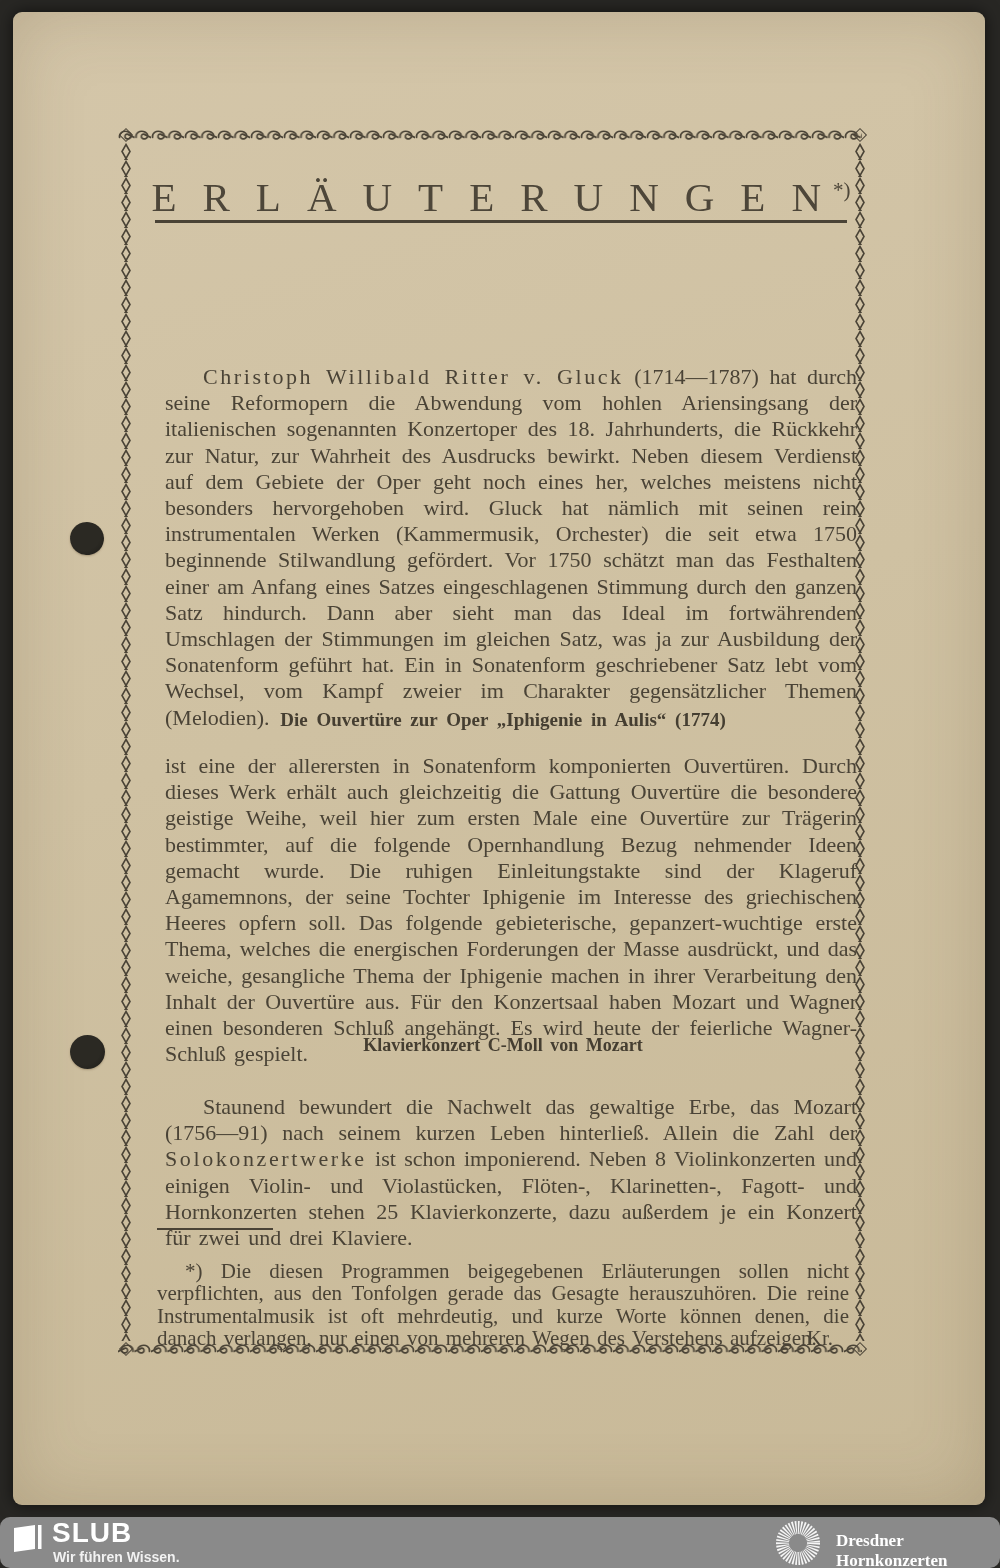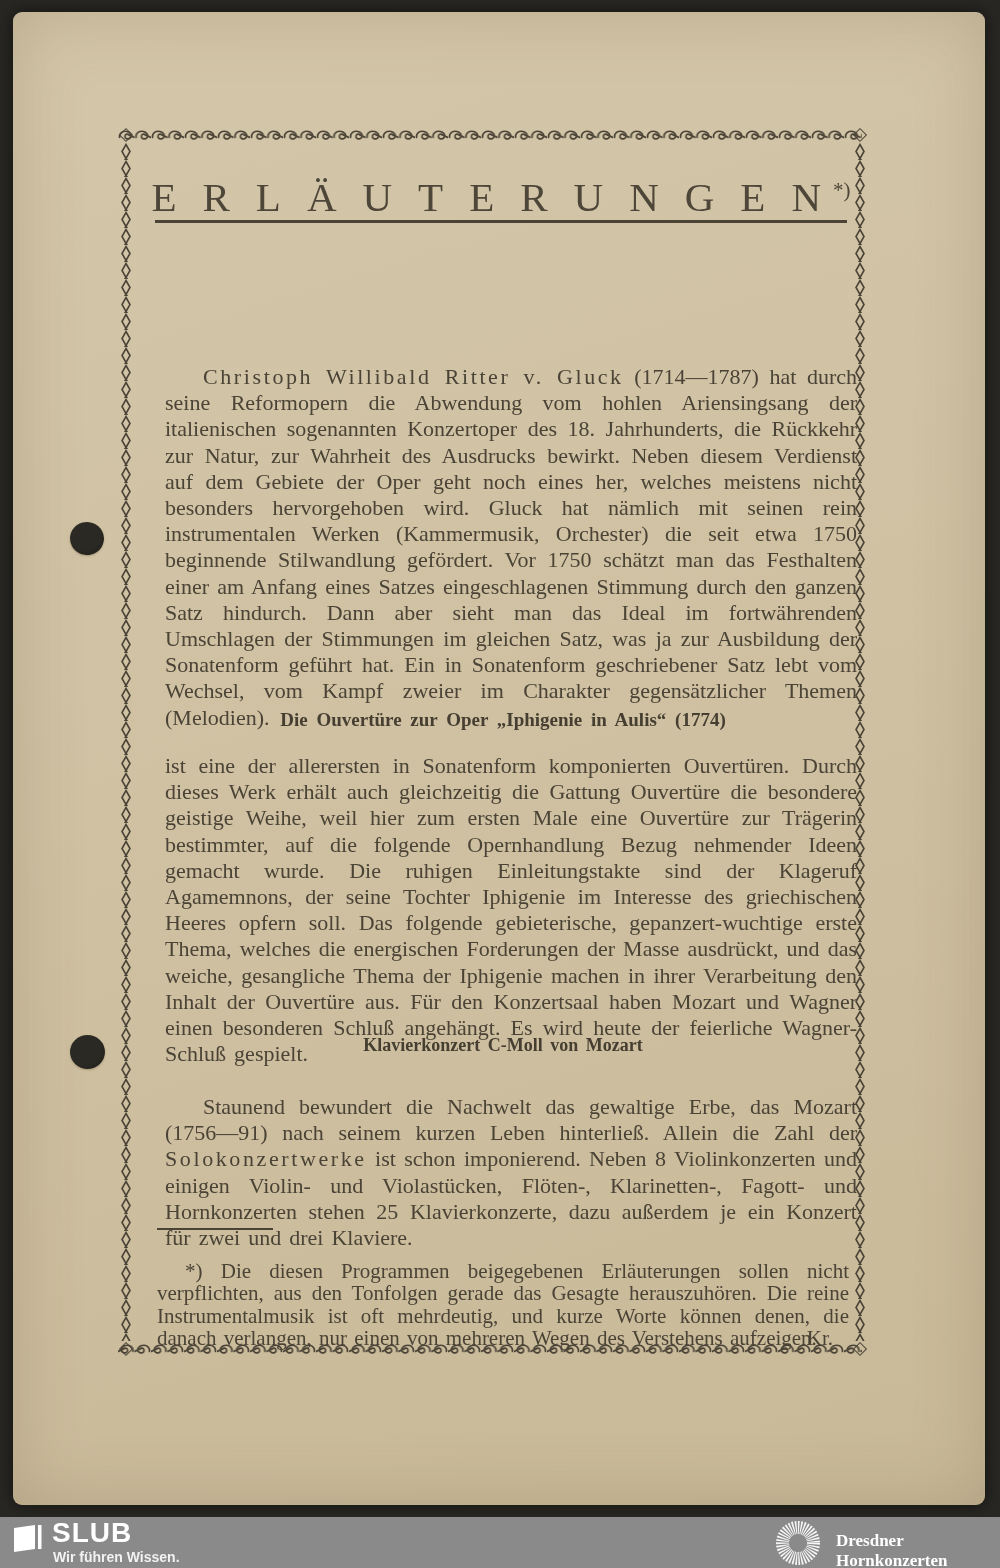--- a/index.html
+++ b/index.html
@@ -79,20 +79,21 @@
     color:#4a4336;
   }
   .footnote .sig{
     position:absolute;right:16px;bottom:0;
     text-indent:0;font-weight:400;
   }
   
   .footer{
     position:absolute;left:0;top:1517px;width:1000px;height:51px;
     background:#8a8a8a;
+    border-radius:10px;
   }
   .slub{position:absolute;left:12px;top:2px;height:48px;}
   .slub-icon{position:absolute;left:0;top:4px;}
   .slub-word{
     position:absolute;left:40px;top:-2px;
     font-family:"Liberation Sans", sans-serif;
     font-weight:700;font-size:28px;color:#ffffff;letter-spacing:1px;
   }
   .slub-tag{
     position:absolute;left:41px;top:30px;

